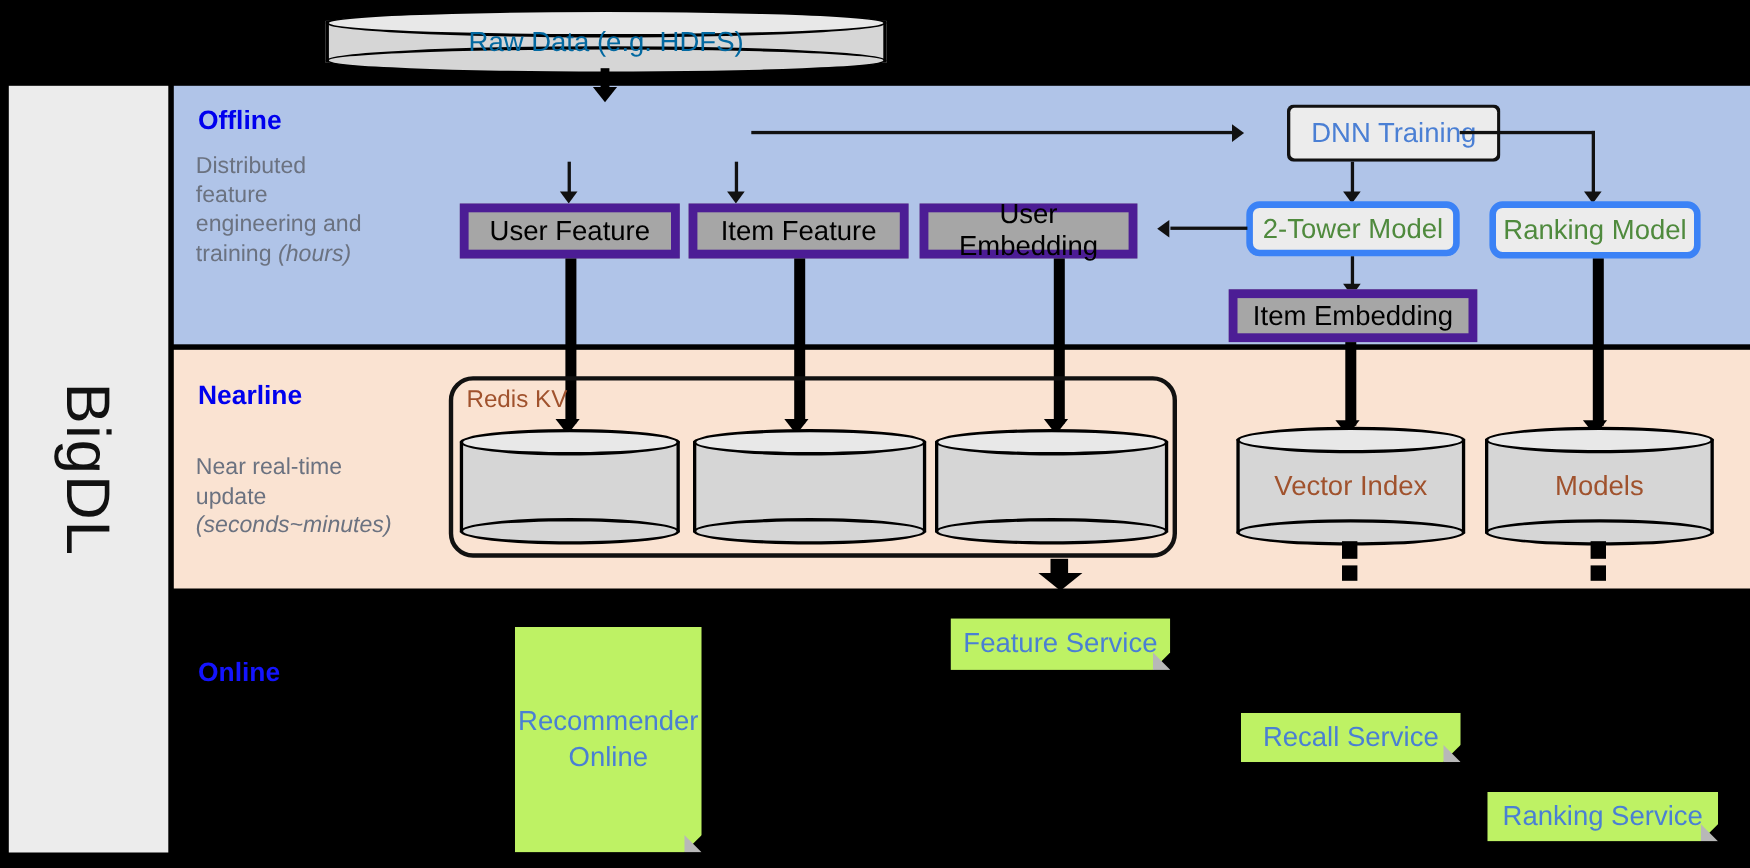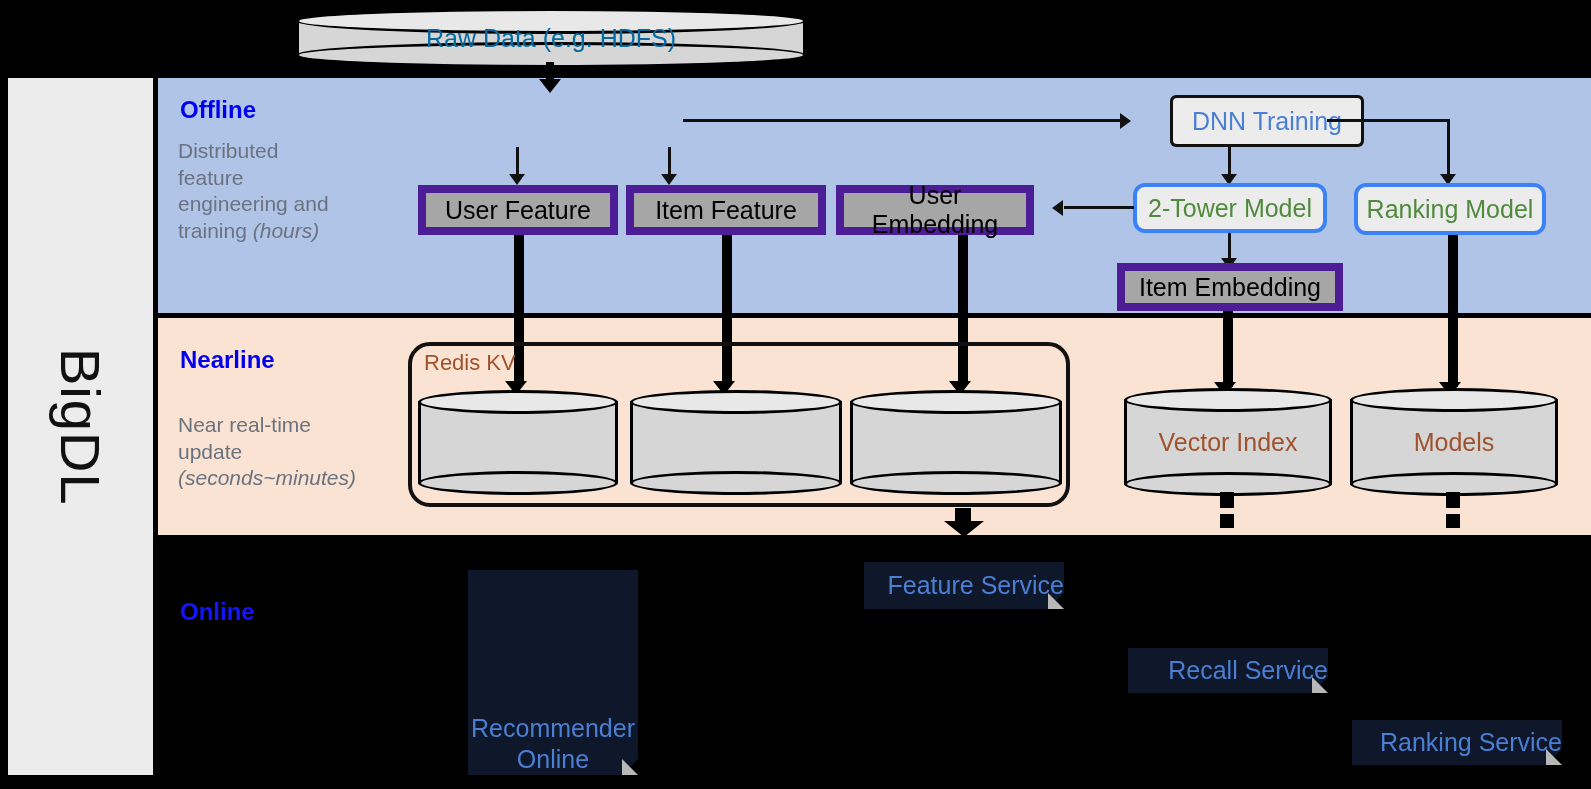--- a/index.html
+++ b/index.html
@@ -27,21 +27,21 @@
   .band-desc em{font-style:italic;}
   #band-online .band-title{color:#1414ff;}
   #band-online .band-desc{color:#7c8795;}
 
   
   .node{position:absolute;display:flex;align-items:center;justify-content:center;
         text-align:center;box-sizing:border-box;}
 
   .gray-box{background:#a6a6a6;border:8px solid #4c1d95;color:#000;font-size:25px;}
 
-  .rounded-box{background:#ececec;border:4px solid #3b82f6;border-radius:12px;
+  .rounded-box{background:#ececec;border:6px solid #3b82f6;border-radius:12px;
                color:#4f8a3d;font-size:25px;}
   .cutbox-wrap{position:absolute;}
   .cutbox-wrap .sh{position:absolute;inset:0;background:#111;
      clip-path:polygon(0 0, calc(100% - 20px) 0, 100% 20px, 100% 100%, 20px 100%, 0 calc(100% - 20px));}
   .cutbox-wrap .fg{position:absolute;left:3px;top:3px;right:3px;bottom:3px;background:#ececec;
      clip-path:polygon(0 0, calc(100% - 18px) 0, 100% 18px, 100% 100%, 18px 100%, 0 calc(100% - 18px));
      display:flex;align-items:center;justify-content:center;color:#4a7fd4;font-size:25px;}
 
   
   .bracketbox{position:absolute;margin-left:37px;}
@@ -59,23 +59,23 @@
   .cyl .bot{position:absolute;left:0;right:0;bottom:0;height:24px;background:#d6d6d6;
             border:3px solid #000;border-radius:50%;box-sizing:border-box;}
   .cyl .lbl{position:absolute;inset:0;display:flex;align-items:center;justify-content:center;
             font-size:25px;z-index:3;}
 
   
   #redis-group{left:408px;top:342px;width:662px;height:165px;border:4px solid #111;border-radius:22px;}
   #redis-label{left:424px;top:350px;font-size:22px;color:#a0522d;z-index:6;position:absolute;}
 
   
-  .docbox{position:absolute;background:#0f172a;
+  .docbox{position:absolute;background:#bef264;
      clip-path:polygon(0 0, 100% 0, 100% calc(100% - 16px), calc(100% - 16px) 100%, 0 100%);
-     display:flex;align-items:center;justify-content:flex-end;text-align:center;
+     display:flex;align-items:center;justify-content:center;text-align:center;
      color:#4a7fd4;font-size:25px;line-height:1.25;}
   .docfold{position:absolute;width:16px;height:16px;background:#b8b8b8;
      clip-path:polygon(0 0, 100% 100%, 0 100%);}
 
   
   .tline{position:absolute;background:#000;}
   .thinline{position:absolute;background:#111;}
   .ahead-down{position:absolute;width:0;height:0;
      border-left:11px solid transparent;border-right:11px solid transparent;border-top:14px solid #000;}
   .ahead-down-thin{position:absolute;width:0;height:0;

